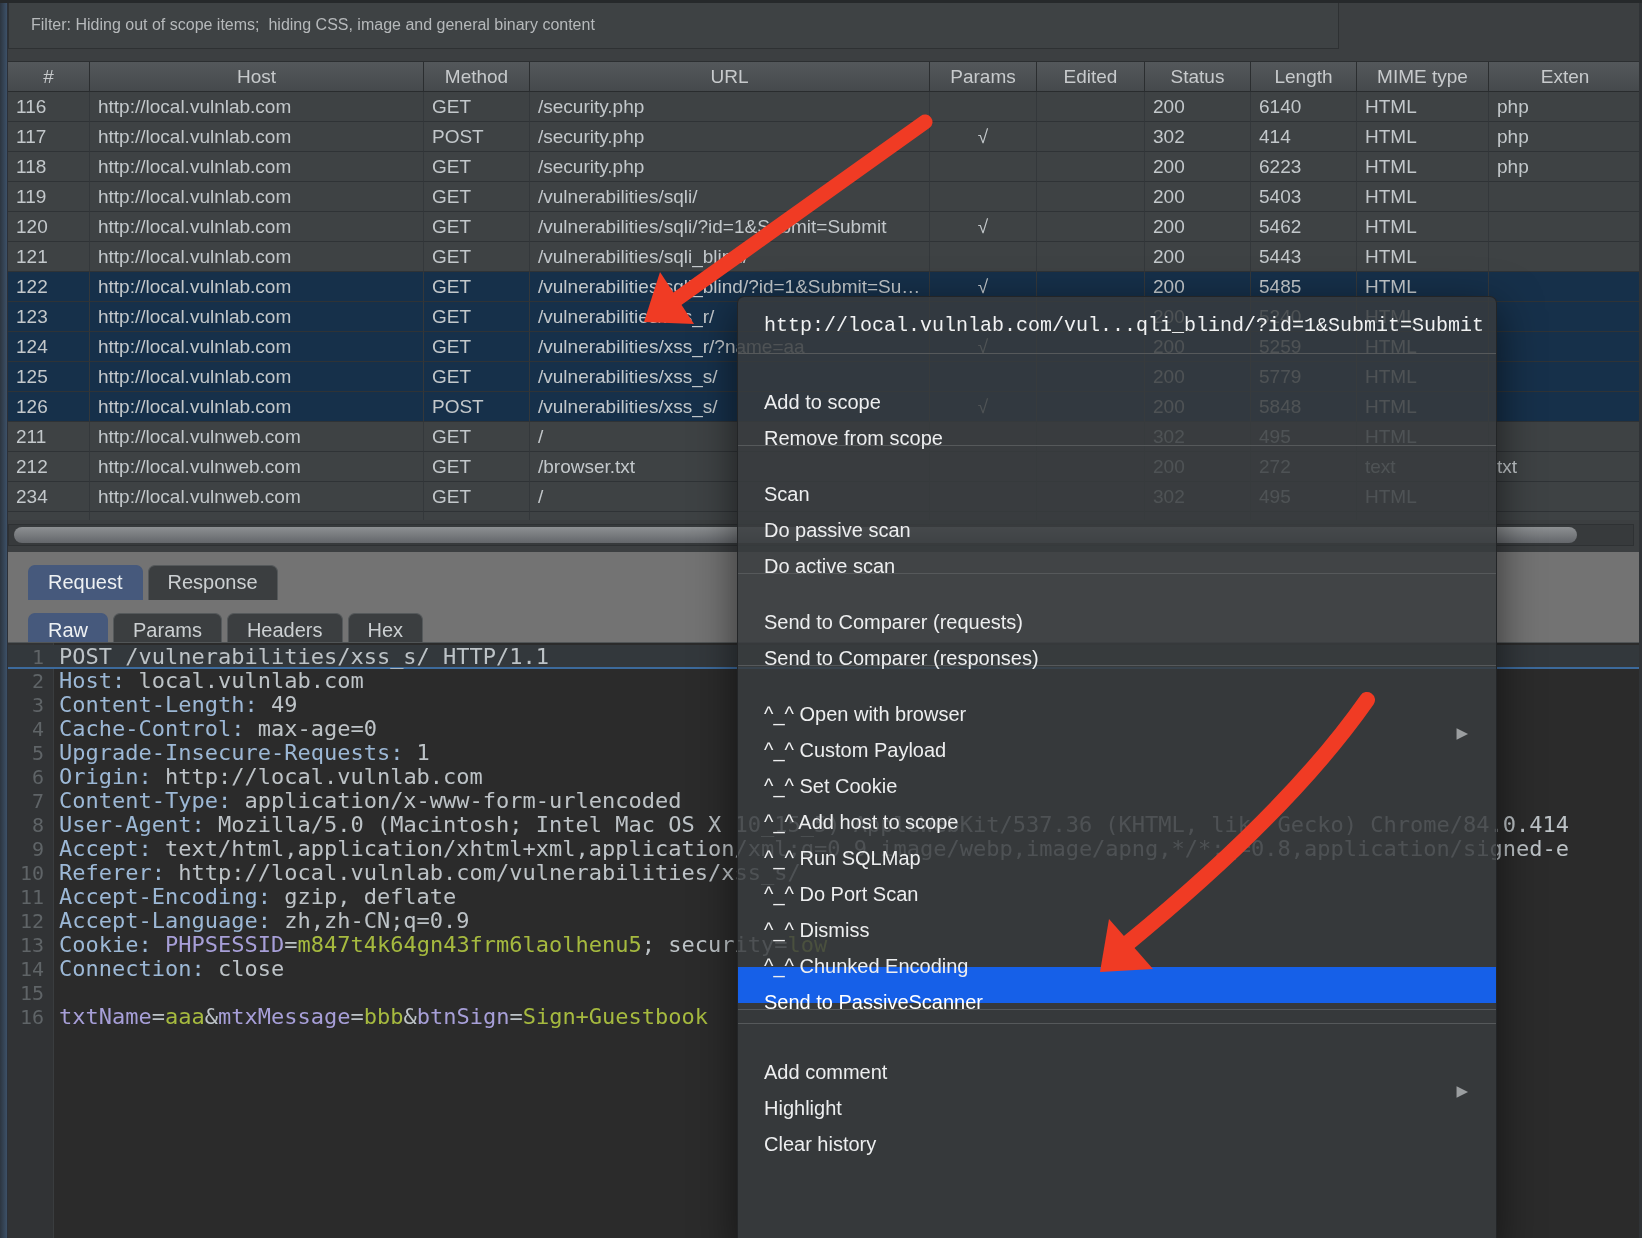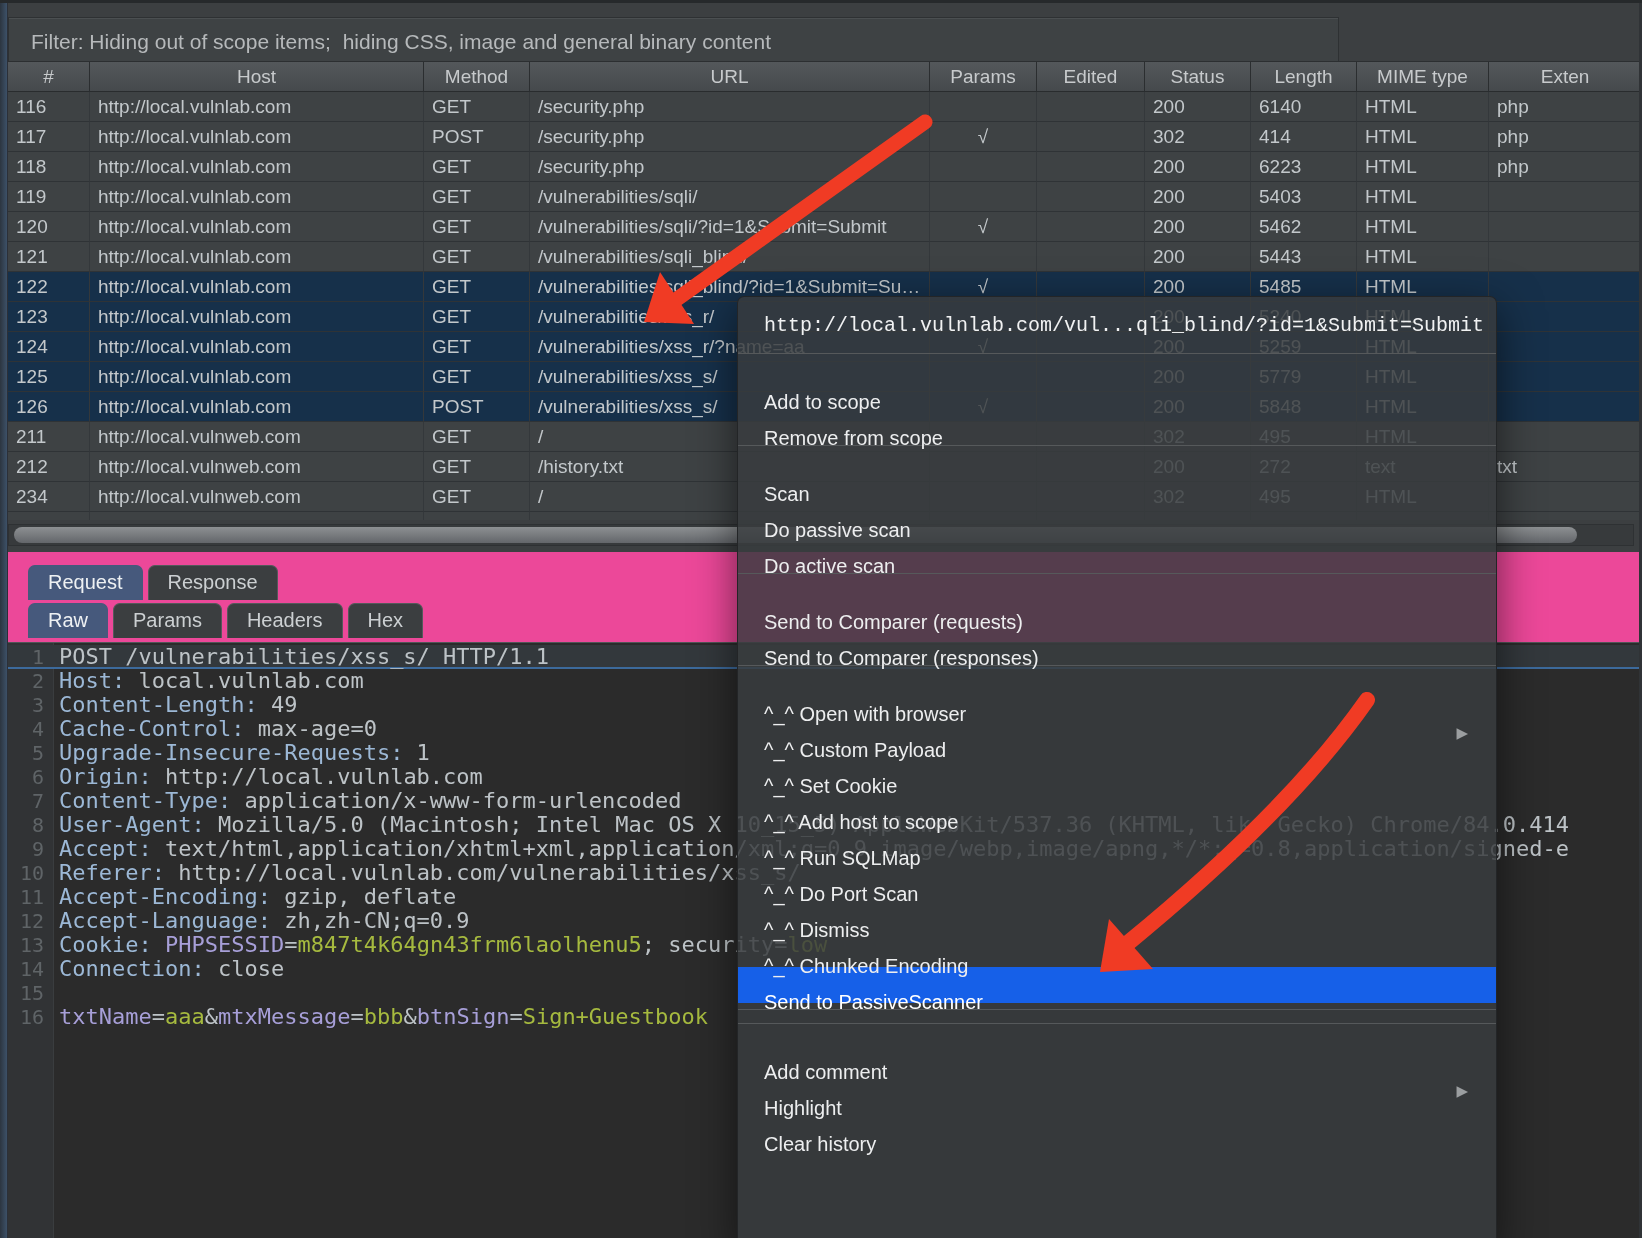--- a/index.html
+++ b/index.html
@@ -8,23 +8,23 @@
     background:#3c3f41;font-family:"Liberation Sans",sans-serif;
     -webkit-font-smoothing:antialiased;
   }
   
   .top-edge{position:absolute;left:0;top:0;right:0;height:3px;background:#26292b;z-index:40;}
   .left-edge{position:absolute;left:0;top:0;width:7px;height:100%;background:linear-gradient(90deg,#2c3540,#3d5168);border-right:1px solid #2c3038;z-index:39;}
   .right-edge{position:absolute;right:0;top:0;width:3px;height:100%;background:#303336;z-index:39;}
 
   
   .filter-bar{
-    position:absolute;left:8px;top:17px;width:1331px;height:49px;
+    position:absolute;left:8px;top:0;width:1331px;height:49px;
     background:#3e4244;border:1px solid #2e3133;box-shadow:inset 0 1px 0 #4b4f51;
-    color:#b6b9bb;font-size:21px;line-height:48px;padding-left:22px;white-space:pre;
+    color:#b6b9bb;font-size:16px;line-height:48px;padding-left:22px;white-space:pre;
     overflow:hidden;box-sizing:border-box;
   }
 
   
   .table-panel{position:absolute;left:8px;top:61px;width:1634px;height:458px;overflow:hidden;background:#3e4244;border-top:1px solid #2c2f31;}
   .trow{display:grid;grid-template-columns:82px 334px 106px 400px 107px 108px 106px 106px 132px 1fr;height:30px;}
   .cell{
     padding:0 8px;line-height:29px;font-size:19px;color:#c3c8cb;
     border-right:1px solid #34383b;border-bottom:1px solid #2f3336;
     white-space:nowrap;overflow:hidden;text-overflow:ellipsis;box-sizing:border-box;
@@ -35,23 +35,23 @@
     background:linear-gradient(#54585b,#45494c);
     border-right:1px solid #2b2e30;border-bottom:1px solid #292c2e;
   }
   .trow.sel .cell{background:var(--sel-navy,#16304a);}
 
   
   .hscroll{position:absolute;left:8px;top:524px;width:1626px;height:22px;background:#373a3c;border:1px solid #2e3133;box-sizing:border-box;}
   .hthumb{position:absolute;left:5px;top:2px;width:1563px;height:16px;border-radius:8px;background:linear-gradient(#8d9092,#63666a);}
 
   
-  .bottom-panel{position:absolute;left:7px;top:552px;width:1635px;height:686px;background:#ec4899;}
+  .bottom-panel{position:absolute;left:7px;top:552px;width:1635px;height:686px;background:#737373;}
   .tabrow1{position:absolute;left:21px;top:13px;white-space:nowrap;}
-  .tabrow2{position:absolute;left:21px;top:51px;white-space:nowrap;}
+  .tabrow2{position:absolute;left:21px;top:61px;white-space:nowrap;}
   .tab{
     display:inline-block;padding:0 19px;height:35px;line-height:33px;font-size:20px;
     color:#ccd0d2;background:#3b3e40;border:1px solid #55595b;border-bottom:none;
     border-radius:7px 7px 0 0;margin-right:5px;box-sizing:border-box;
   }
   .tab.sel{background:var(--tab-blue,#46597c);color:#eef1f3;border-color:#46597c;}
 
   .editor{
     position:absolute;left:0;top:90px;width:1635px;height:596px;background:#2b2b2b;
     border-top:1px solid #515557;font-family:"DejaVu Sans Mono",monospace;font-size:22px;overflow:hidden;
@@ -244,21 +244,21 @@
         <div class="cell c-center"></div>
         <div class="cell">302</div>
         <div class="cell">495</div>
         <div class="cell">HTML</div>
         <div class="cell"></div>
       </div>
       <div class="trow">
         <div class="cell">212</div>
         <div class="cell">http://local.vulnweb.com</div>
         <div class="cell">GET</div>
-        <div class="cell">/history.txt</div>
+        <div class="cell">/browser.txt</div>
         <div class="cell c-center"></div>
         <div class="cell c-center"></div>
         <div class="cell">200</div>
         <div class="cell">272</div>
         <div class="cell">text</div>
         <div class="cell">txt</div>
       </div>
       <div class="trow">
         <div class="cell">234</div>
         <div class="cell">http://local.vulnweb.com</div>

